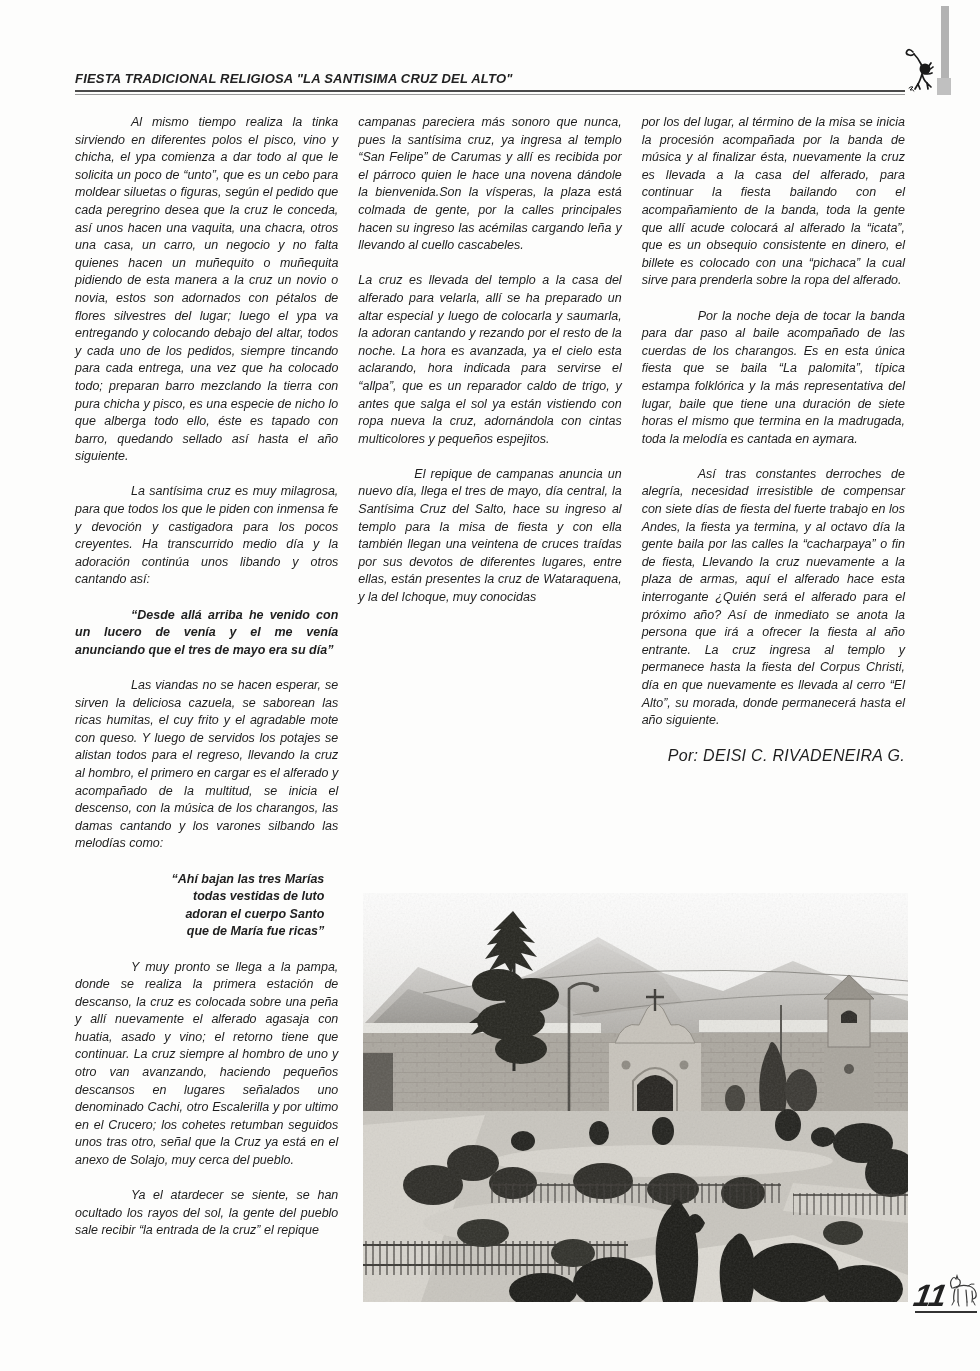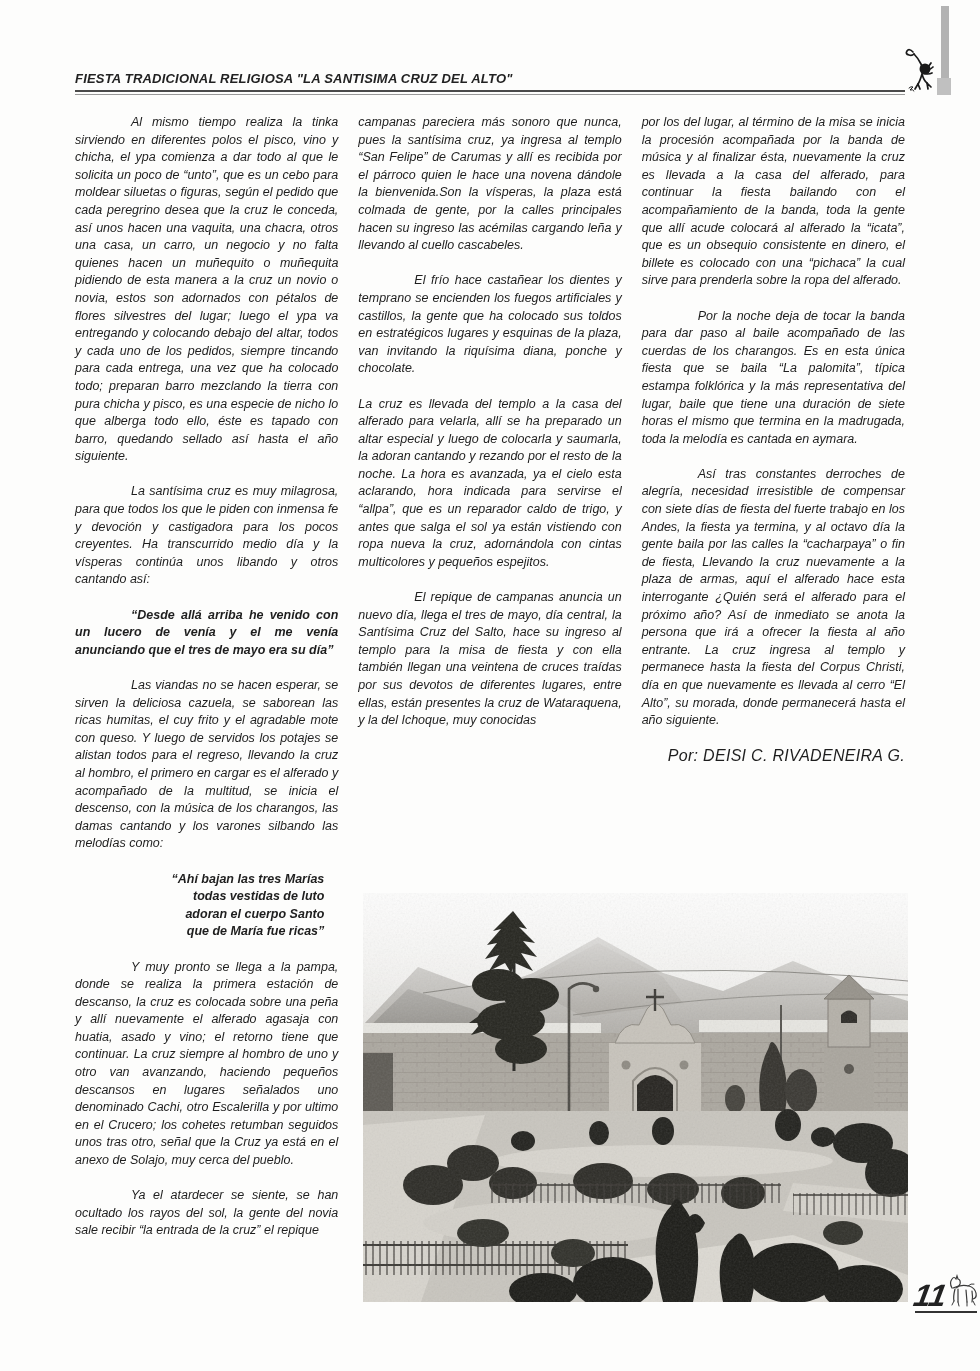--- a/index.html
+++ b/index.html
@@ -89,36 +89,35 @@
     <path d="M19,27 q6,-3 9,-8 m-9,8 q7,0 11,-4 m-11,6 q6,2 10,0"></path>
     <circle cx="22" cy="25" r="5.5" fill="#1a1a1a" stroke="none"></circle>
     <path d="M19,30 q-2,7 -4,10 m4,-10 q2,7 5,9"></path>
     <path d="M15,40 l-3,5 m3,-5 l2,5 m7,-6 l1,6 m-1,-6 l4,4"></path>
     <path d="M6,44 q2,-2 4,-1 l-3,3 q3,-1 4,1" stroke-width="1"></path>
   </svg>
 
   <div class="columns">
     <div class="col">
       <p class="indent">Al mismo tiempo realiza la tinka sirviendo en diferentes polos el pisco, vino y chicha, el ypa comienza a dar todo al que le solicita un poco de “unto”, que es un cebo para moldear siluetas o figuras, según el pedido que cada peregrino desea que la cruz le conceda, así unos hacen una vaquita, una chacra, otros una casa, un carro, un negocio y no falta quienes hacen un muñequito o muñequita pidiendo de esta manera a la cruz un novio o novia, estos son adornados con pétalos de flores silvestres del lugar; luego el ypa va entregando y colocando debajo del altar, todos y cada uno de los pedidos, siempre tincando para cada entrega, una vez que ha colocado todo; preparan barro mezclando la tierra con pura chicha y pisco, es una especie de nicho lo que alberga todo ello, éste es tapado con barro, quedando sellado así hasta el año siguiente.</p>
-      <p class="indent">La santísima cruz es muy milagrosa, para que todos los que le piden con inmensa fe y devoción y castigadora para los pocos creyentes. Ha transcurrido medio día y la vísperas continúa unos libando y otros cantando así:</p>
+      <p class="indent">La santísima cruz es muy milagrosa, para que todos los que le piden con inmensa fe y devoción y castigadora para los pocos creyentes. Ha transcurrido medio día y la adoración continúa unos libando y otros cantando así:</p>
       <p class="indent bquote">“Desde allá arriba he venido con un lucero de venía y el me venía anunciando que el tres de mayo era su día”</p>
       <p class="indent">Las viandas no se hacen esperar, se sirven la deliciosa cazuela, se saborean las ricas humitas, el cuy frito y el agradable mote con queso. Y luego de servidos los potajes se alistan todos para el regreso, llevando la cruz al hombro, el primero en cargar es el alferado y acompañado de la multitud, se inicia el descenso, con la música de los charangos, las damas cantando y los varones silbando las melodías como:</p>
       <p class="cquote">
         <span>“Ahí bajan las tres Marías</span><br>
         <span>todas vestidas de luto</span><br>
         <span>adoran el cuerpo Santo</span><br>
         <span>que de María fue ricas”</span>
       </p>
       <p class="indent">Y muy pronto se llega a la pampa, donde se realiza la primera estación de descanso, la cruz es colocada sobre una peña y allí nuevamente el alferado agasaja con huatia, asado y vino; el retorno tiene que continuar. La cruz siempre al hombro de uno y otro van avanzando, haciendo pequeños descansos en lugares señalados uno denominado Cachi, otro Escalerilla y por ultimo en el Crucero; los cohetes retumban seguidos unos tras otro, señal que la Cruz ya está en el anexo de Solajo, muy cerca del pueblo.</p>
-      <p class="indent">Ya el atardecer se siente, se han ocultado los rayos del sol, la gente del novia sale recibir “la entrada de la cruz” el repique</p>
+      <p class="indent">Ya el atardecer se siente, se han ocultado los rayos del sol, la gente del pueblo sale recibir “la entrada de la cruz” el repique</p>
     </div>
 
     <div class="col">
       <p>campanas pareciera más sonoro que nunca, pues la santísima cruz, ya ingresa al templo “San Felipe” de Carumas y allí es recibida por el párroco quien le hace una novena dándole la bienvenida.Son la vísperas, la plaza está colmada de gente, por la calles principales hacen su ingreso las acémilas cargando leña y llevando al cuello cascabeles.</p>
-      <p class="indent">El frío hace castañear los dientes y temprano se encienden los fuegos artificiales y castillos, la gente que ha colocado sus toldos en estratégicos lugares y esquinas de la plaza, van invitando la riquísima diana, ponche y chocolate.</p>
       <p>La cruz es llevada del templo a la casa del alferado para velarla, allí se ha preparado un altar especial y luego de colocarla y saumarla, la adoran cantando y rezando por el resto de la noche. La hora es avanzada, ya el cielo esta aclarando, hora indicada para servirse el “allpa”, que es un reparador caldo de trigo, y antes que salga el sol ya están vistiendo con ropa nueva la cruz, adornándola con cintas multicolores y pequeños espejitos.</p>
       <p class="indent">El repique de campanas anuncia un nuevo día, llega el tres de mayo, día central, la Santísima Cruz del Salto, hace su ingreso al templo para la misa de fiesta y con ella también llegan una veintena de cruces traídas por sus devotos de diferentes lugares, entre ellas, están presentes la cruz de Wataraquena, y la del Ichoque, muy conocidas</p>
     </div>
 
     <div class="col">
       <p>por los del lugar, al término de la misa se inicia la procesión acompañada por la banda de música y al finalizar ésta, nuevamente la cruz es llevada a la casa del alferado, para continuar la fiesta bailando con el acompañamiento de la banda, toda la gente que allí acude colocará al alferado la “icata”, que es un obsequio consistente en dinero, el billete es colocado con una “pichaca” la cual sirve para prenderla sobre la ropa del alferado.</p>
       <p class="indent">Por la noche deja de tocar la banda para dar paso al baile acompañado de las cuerdas de los charangos. Es en esta única fiesta que se baila “La palomita”, típica estampa folklórica y la más representativa del lugar, baile que tiene una duración de siete horas el mismo que termina en la madrugada, toda la melodía es cantada en aymara.</p>
       <p class="indent">Así tras constantes derroches de alegría, necesidad irresistible de compensar con siete días de fiesta del fuerte trabajo en los Andes, la fiesta ya termina, y al octavo día la gente baila por las calles la “cacharpaya” o fin de fiesta, Llevando la cruz nuevamente a la plaza de armas, aquí el alferado hace esta interrogante ¿Quién será el alferado para el próximo año? Así de inmediato se anota la persona que irá a ofrecer la fiesta al año entrante. La cruz ingresa al templo y permanece hasta la fiesta del Corpus Christi, día en que nuevamente es llevada al cerro “El Alto”, su morada, donde permanecerá hasta el año siguiente.</p>
       <p class="author">Por: DEISI C. RIVADENEIRA G.</p>
     </div>

